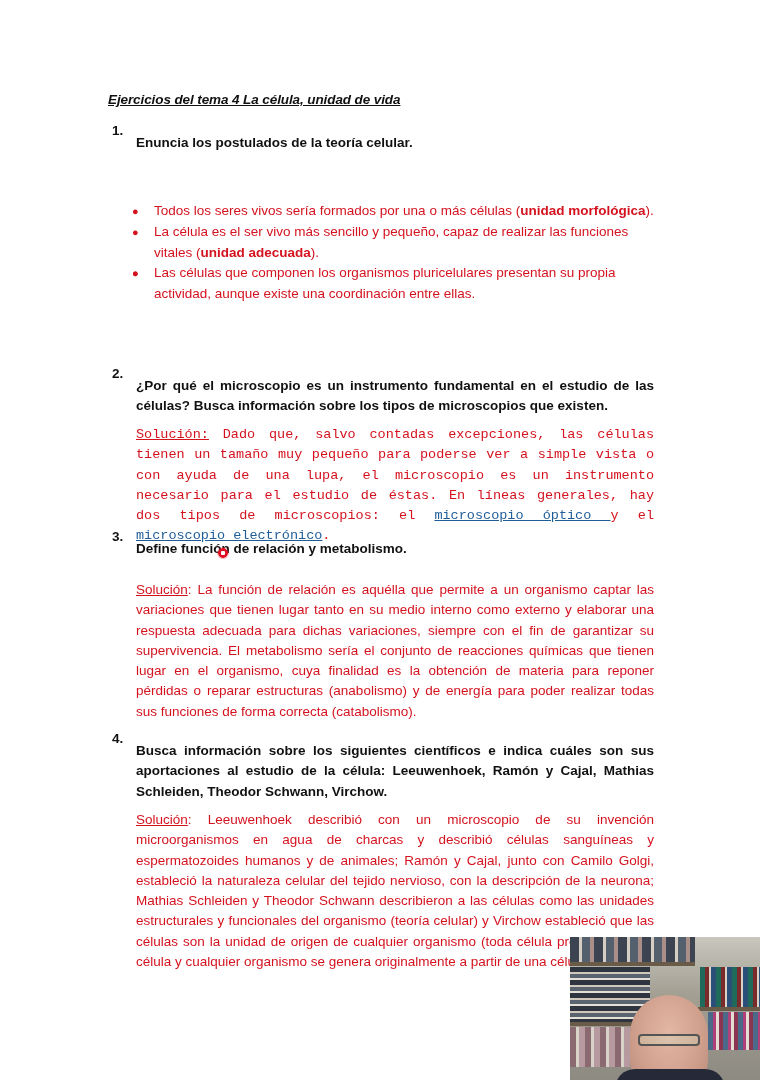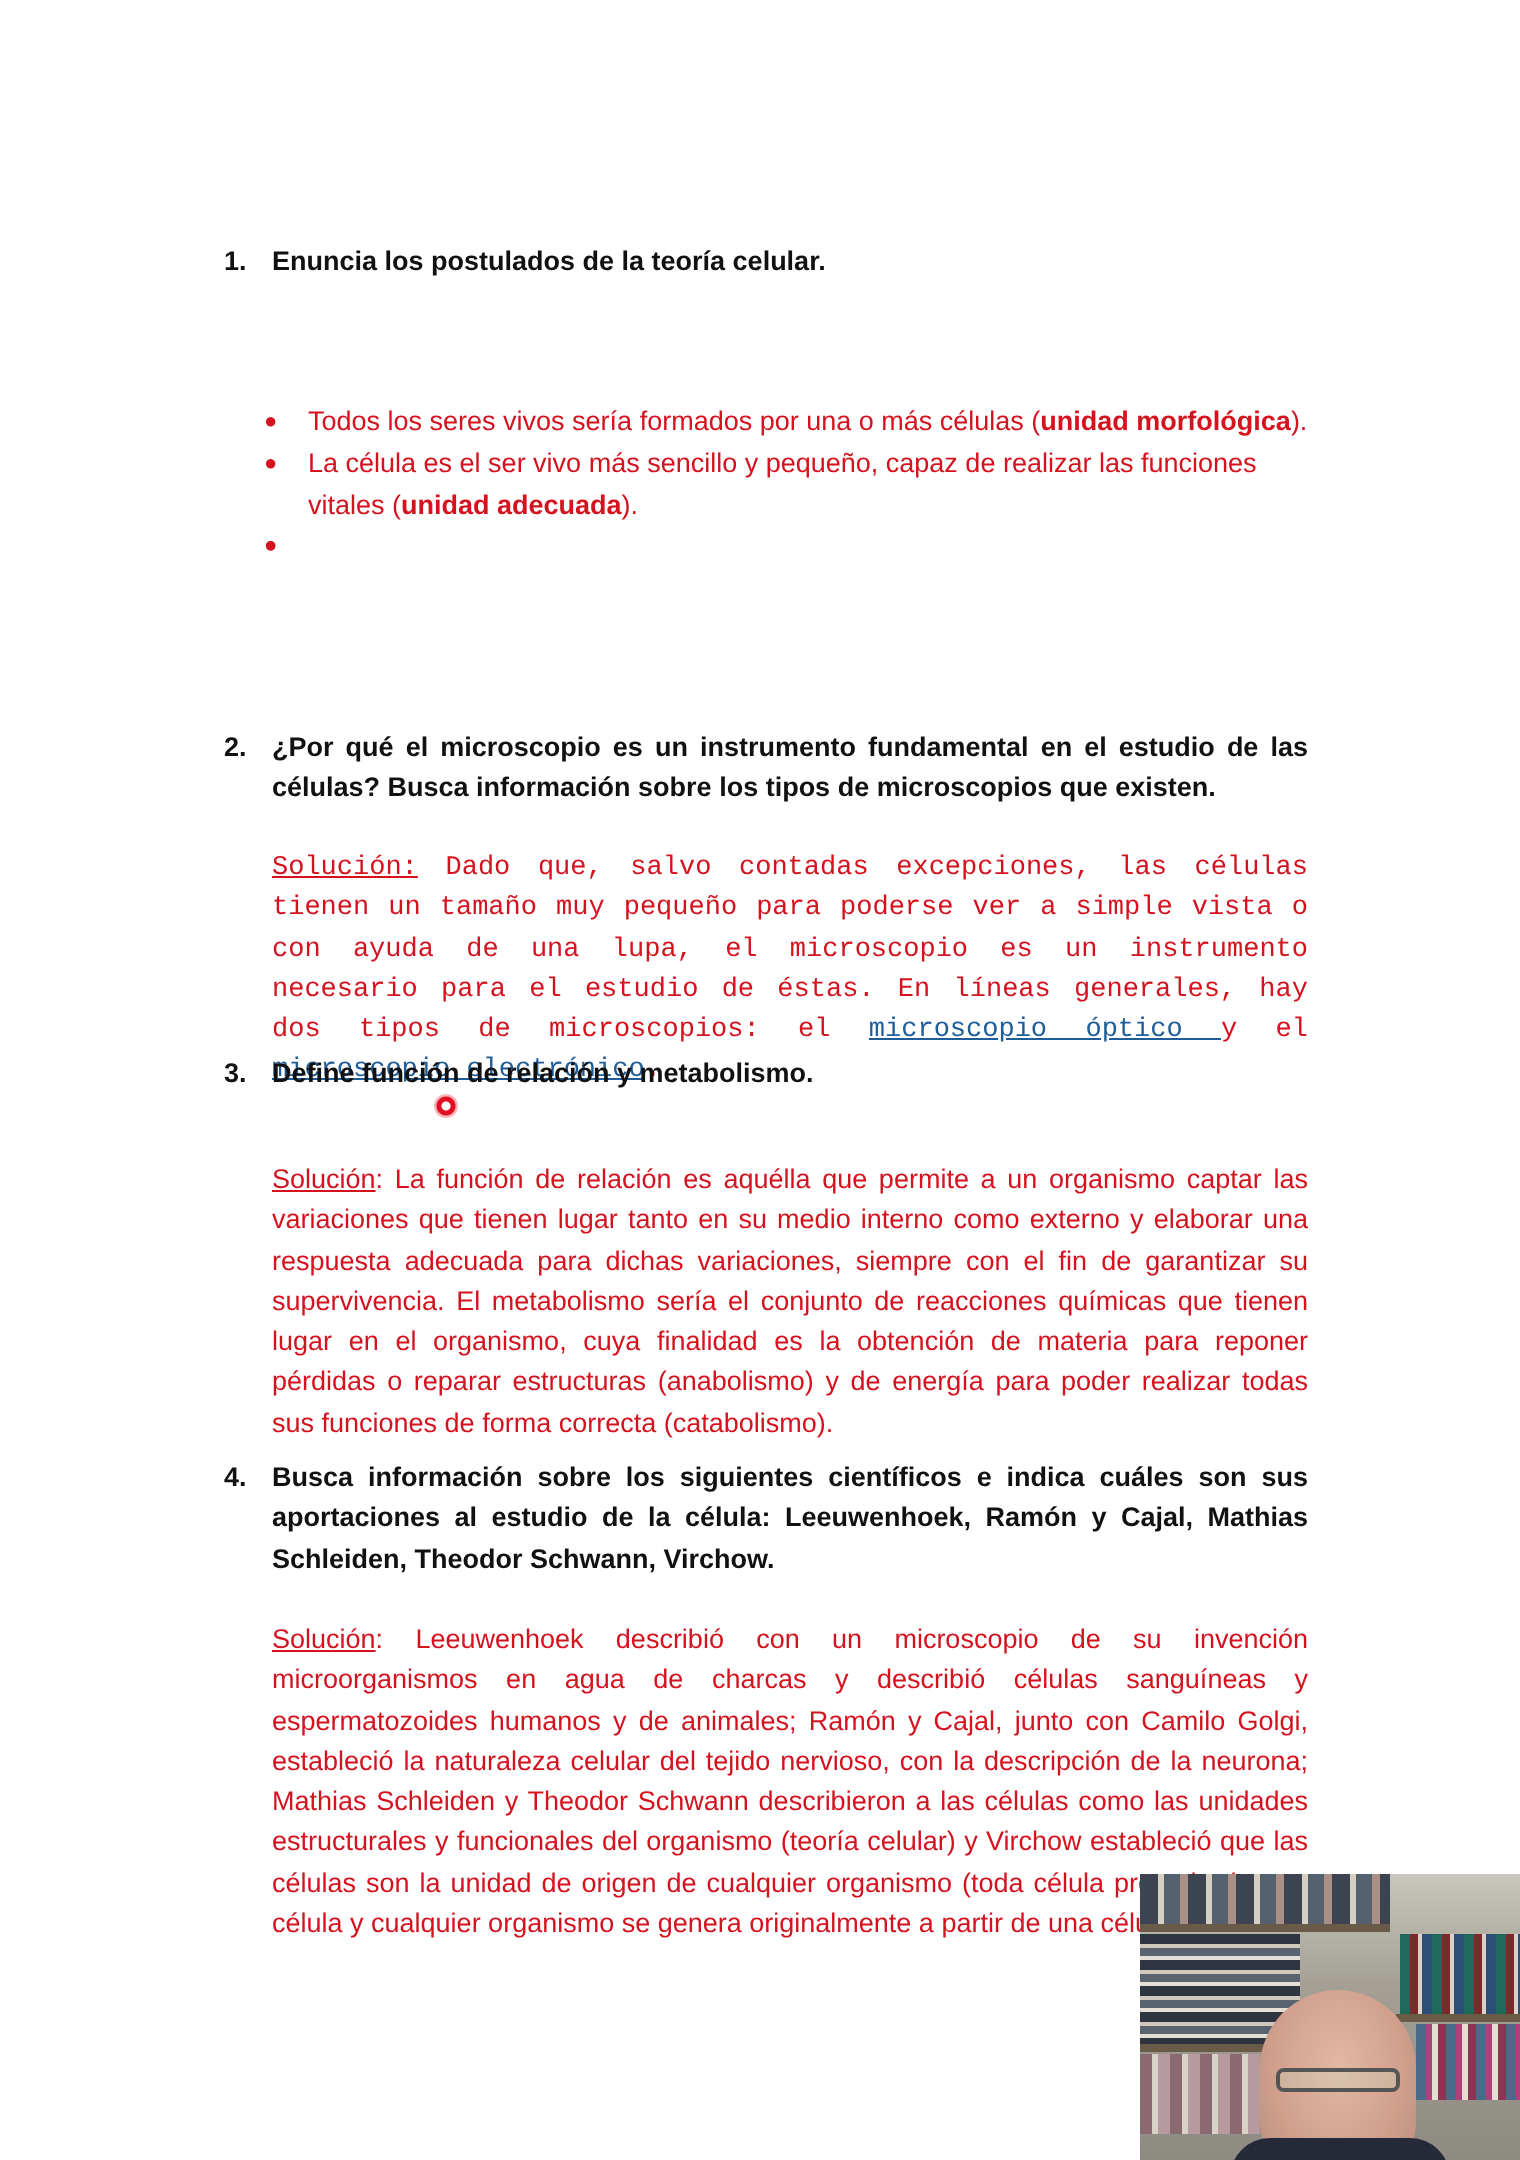--- a/index.html
+++ b/index.html
@@ -44,20 +44,21 @@
     .q .num {
       position: absolute;
       left: 0;
       top: 0;
     }
     .q .text {
       display: block;
       margin-left: 24px;
       text-align: justify;
       text-align-last: left;
+      margin-top: 12px;
     }
     .sol {
       position: absolute;
       left: 136px;
       width: 518px;
       font-size: 13.5px;
       color: #d4131f;
       line-height: 20.3px;
       text-align: justify;
     }
@@ -123,39 +124,41 @@
     .webcam .shirt {
       position:absolute; left:45px; top:132px; width:110px; height:30px;
       background:#262a38; border-radius: 20px 20px 0 0;
     }
   </style>
 </head>
 <body>
 
 <div class="page">
 
+  <div class="doc-title">Ejercicios del tema 4 La célula, unidad de vida</div>
 
   <div class="q" style="top:121px;">
     <span class="num">1.</span>
     <span class="text">Enuncia los postulados de la teoría celular.</span>
   </div>
   <ul class="bullets" style="top:201px;">
     <li>
       <span class="dot">●</span>
       <span>Todos los seres vivos sería formados por una o más células (</span><b>unidad morfológica</b><span>).</span>
     </li>
     <li>
       <span class="dot">●</span>
       <span>La célula es el ser vivo más sencillo y pequeño, capaz de realizar las funciones vitales (</span><b>unidad adecuada</b><span>).</span>
     </li>
     <li>
       <span class="dot">●</span>
     </li>
     <li>
       <span class="dot">●</span>
+      <span>Las células que componen los organismos pluricelulares presentan su propia actividad, aunque existe una coordinación entre ellas.</span>
     </li>
   </ul>
 
   <div class="q" style="top:364px;">
     <span class="num">2.</span>
     <span class="text">¿Por qué el microscopio es un instrumento fundamental en el estudio de las células? Busca información sobre los tipos de microscopios que existen.</span>
   </div>
   <div class="sol" style="top:425px;font-family:Liberation Mono, monospace;">
     <span class="lbl">Solución:</span><span> Dado que, salvo contadas excepciones, las células tienen un tamaño muy pequeño para poderse ver a simple vista o con ayuda de una lupa, el microscopio es un instrumento necesario para el estudio de éstas. En líneas generales, hay dos tipos de microscopios: el </span><a>microscopio óptico </a><span>y el </span><a>microscopio electrónico</a><span>.</span>
   </div>

